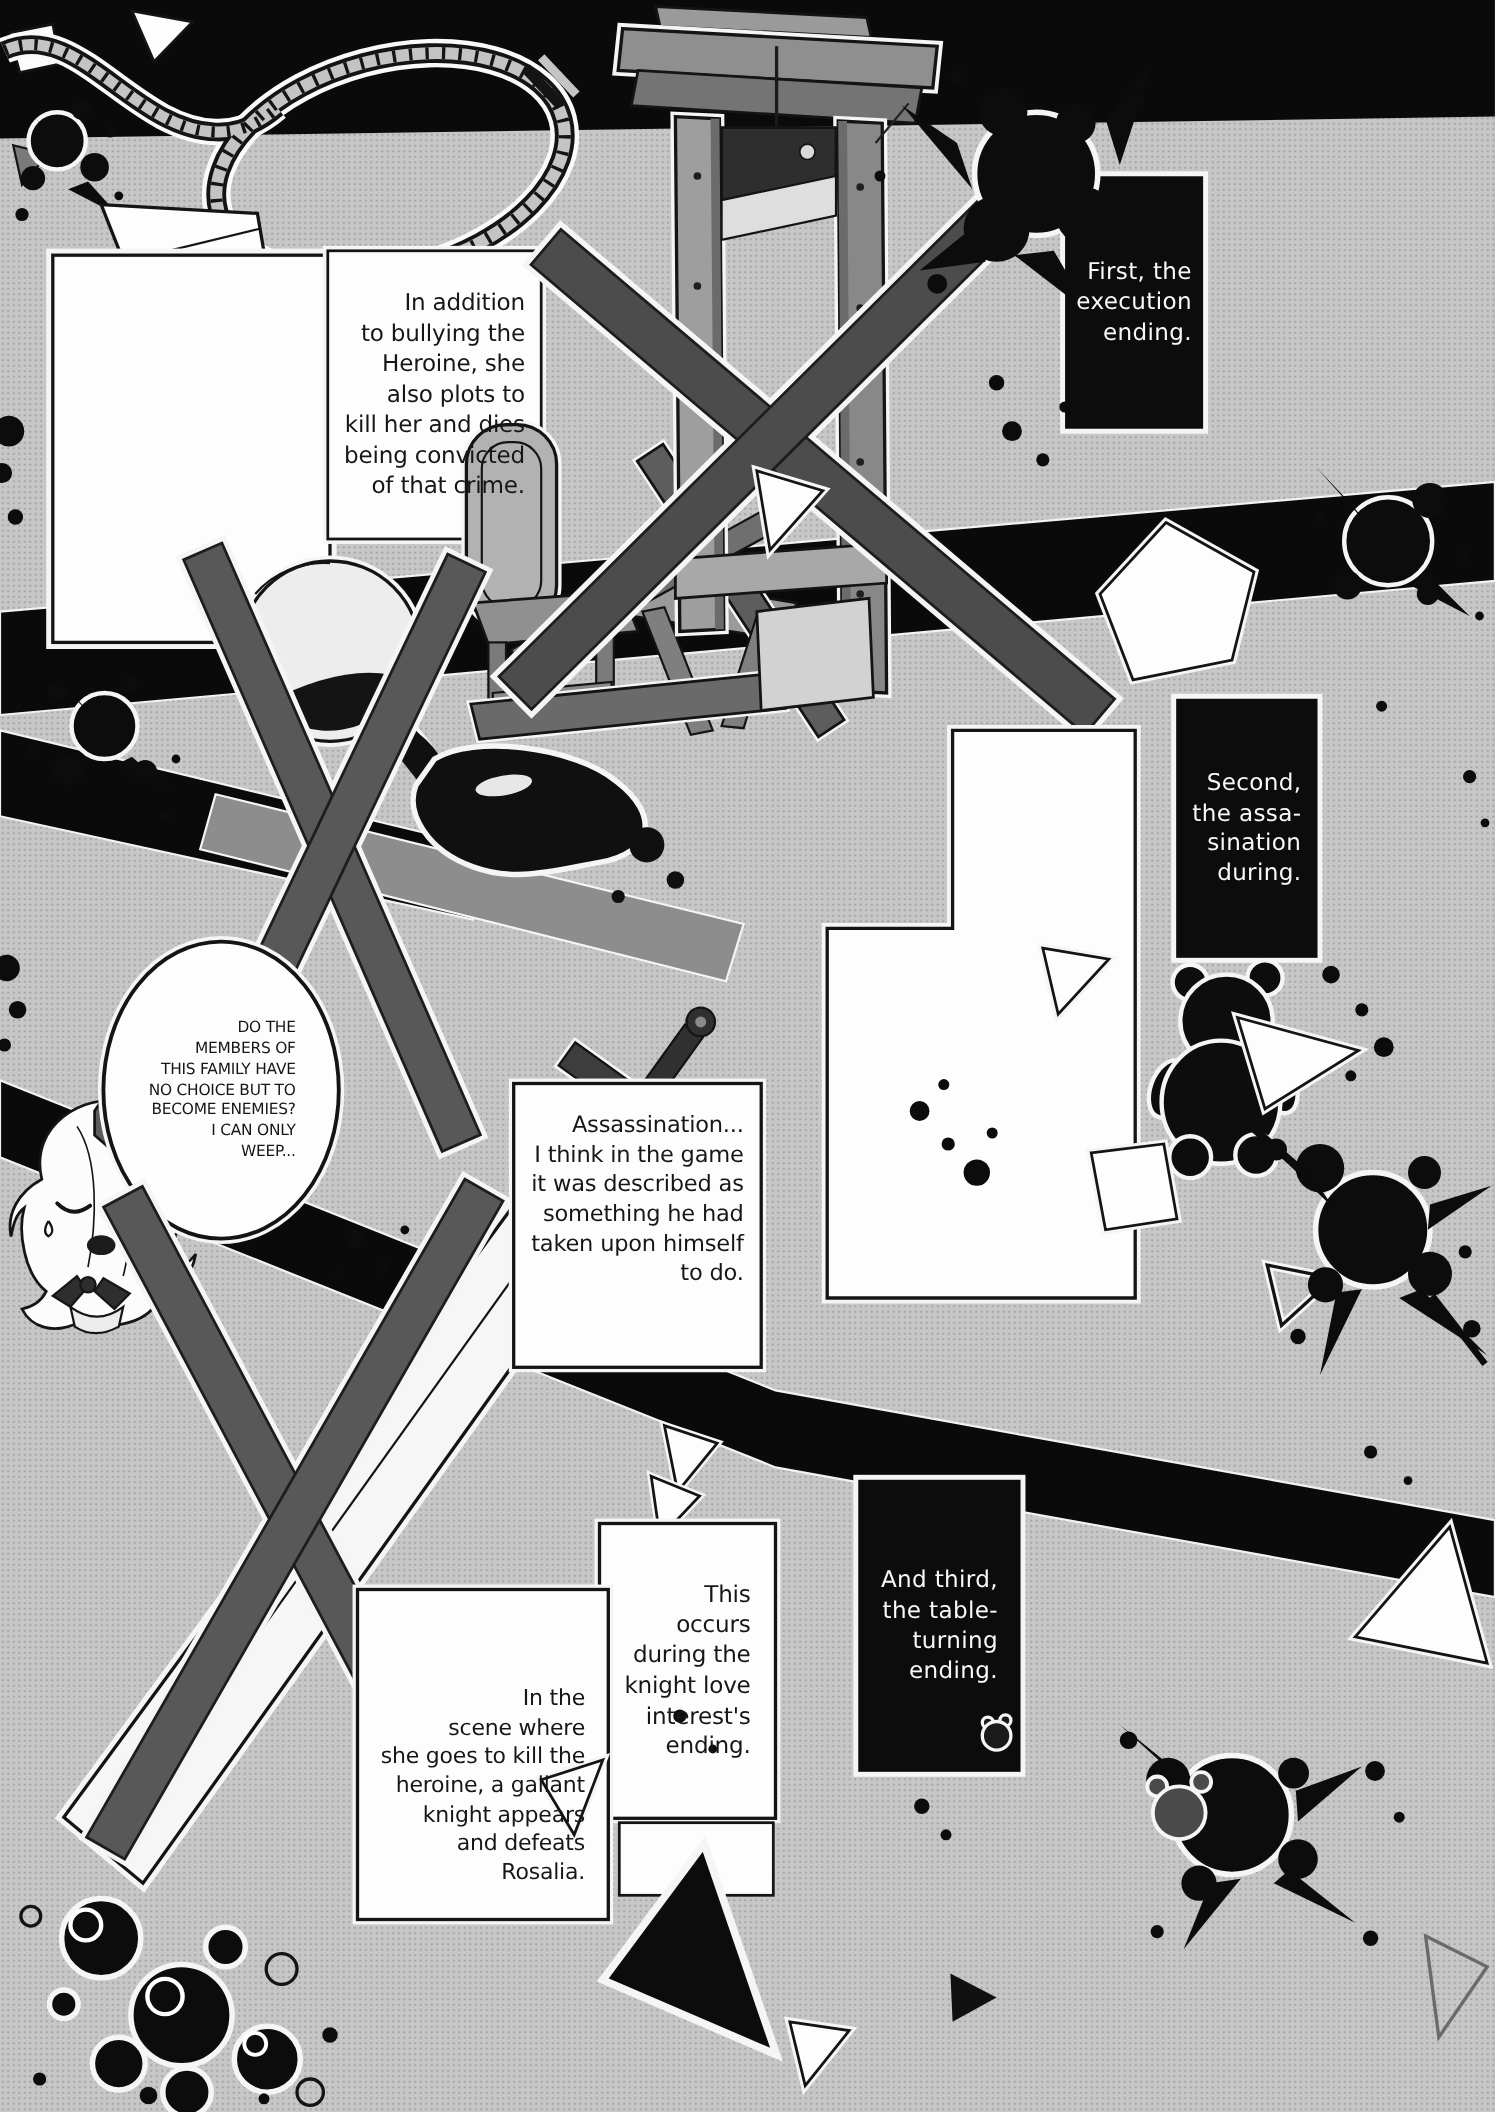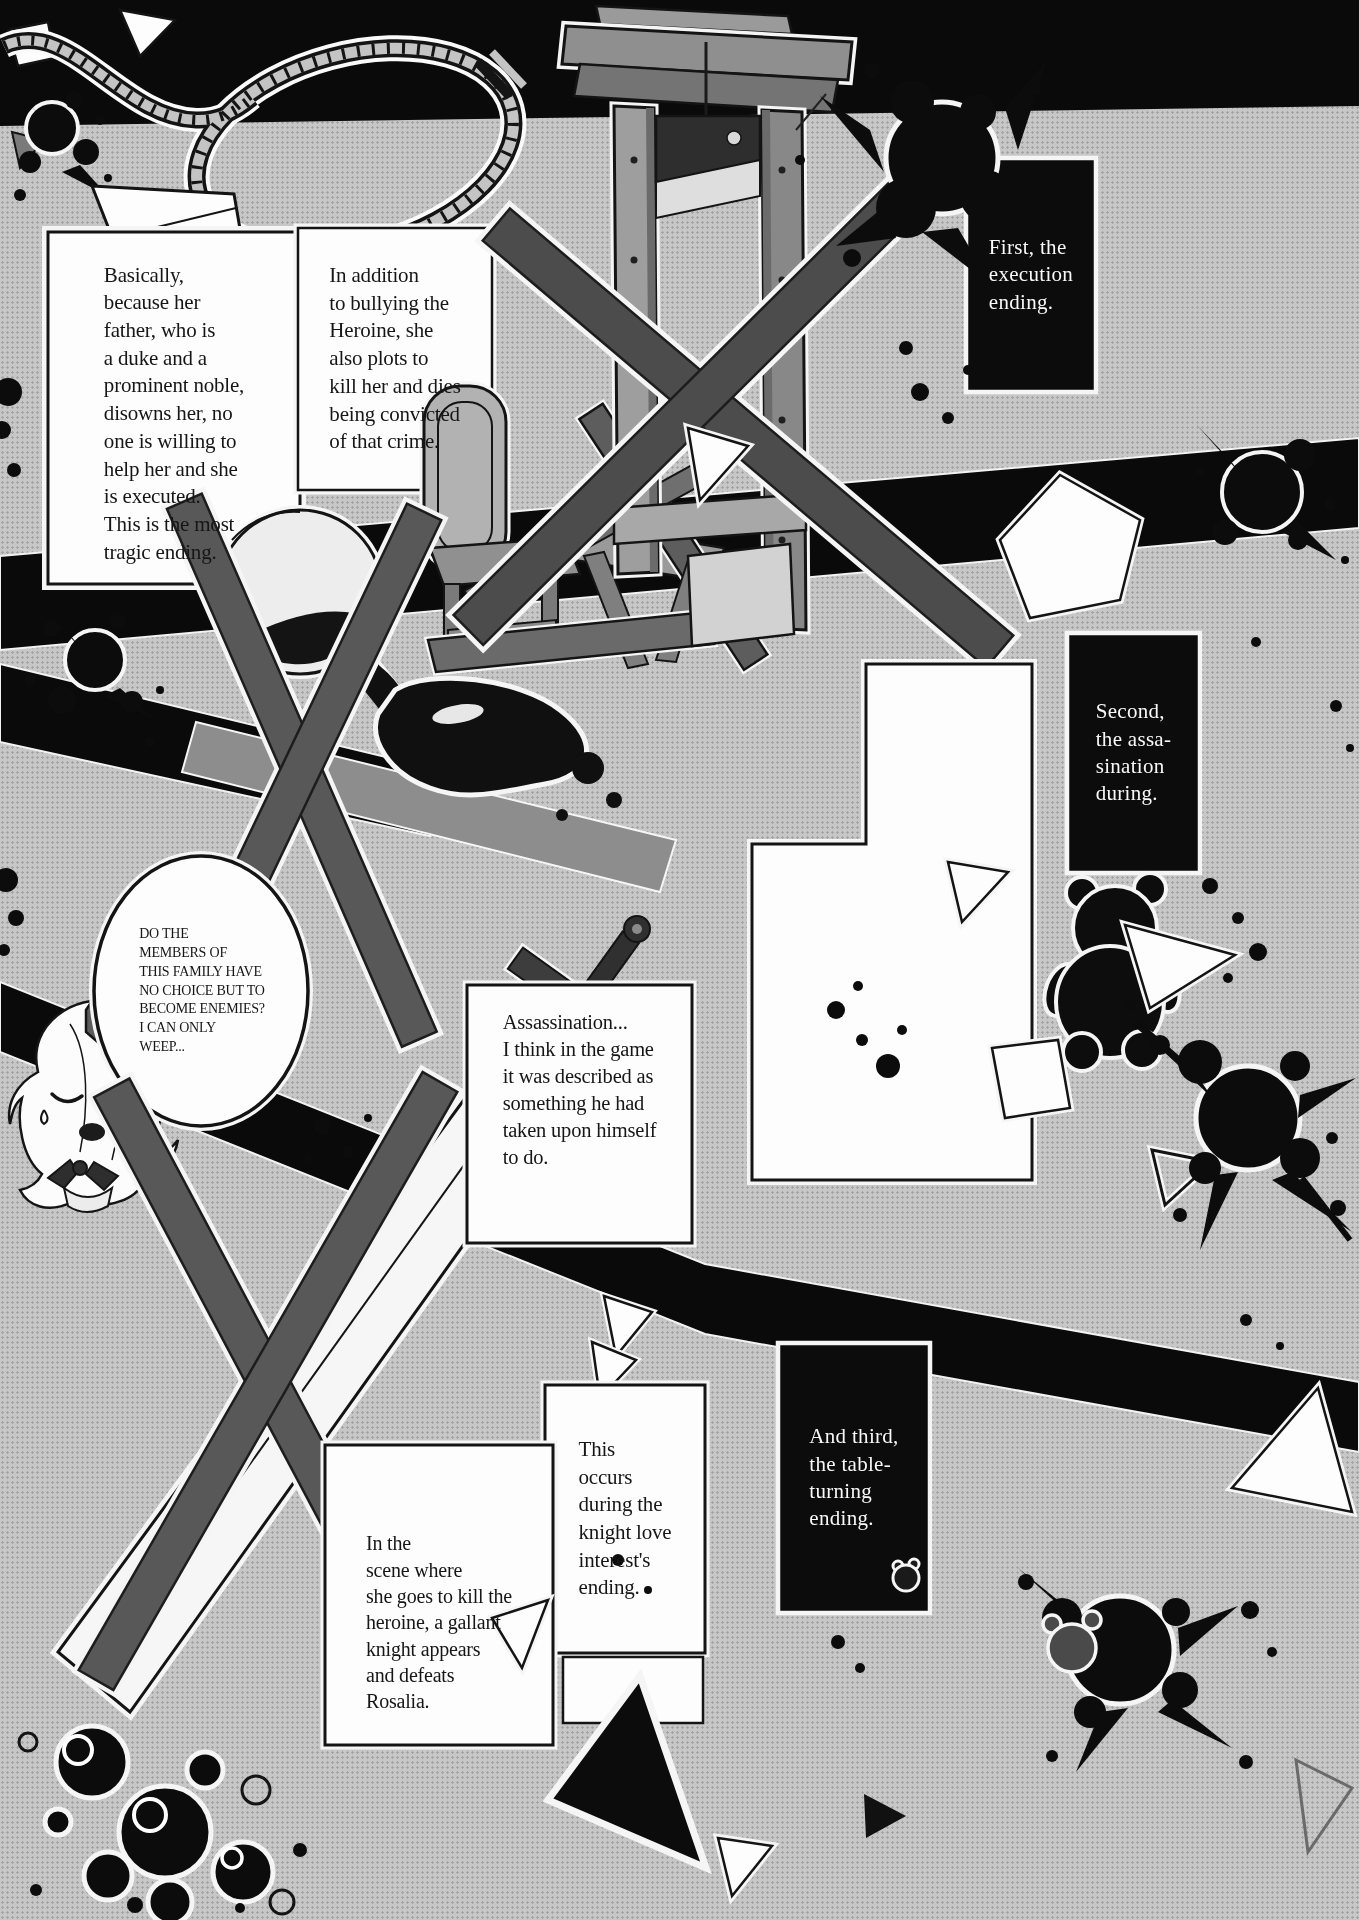--- a/index.html
+++ b/index.html
@@ -6,22 +6,22 @@
   .page{
     position:relative;width:1359px;height:1920px;overflow:hidden;
     background-color:#c7c7c7;
     background-image:radial-gradient(circle,#a4a4a4 1.1px,rgba(0,0,0,0) 1.35px);
     background-size:5px 5px;
     font-family:"DejaVu Sans",sans-serif;
   }
   .art{position:absolute;left:0;top:0;width:1359px;height:1920px;}
   .txt{
     position:absolute;display:flex;align-items:center;justify-content:center;
-    text-align:left;white-space:pre-line;color:#161616;
-    font-size:21px;line-height:1.32;letter-spacing:-0.2px;z-index:5;font-family:Liberation Serif, serif;
+    text-align:right;white-space:pre-line;color:#161616;
+    font-size:21px;line-height:1.32;letter-spacing:-0.2px;z-index:5;
   }
   .txt.black{color:#f8f8f8;font-size:21px;line-height:1.3;letter-spacing:0.3px;}
   .txt.bubble{font-size:14px;line-height:1.34;}
 </style>
 </head>
 <body>
 
 <div class="page">
 
 <svg class="art" viewBox="0 0 1359 1920">
@@ -426,31 +426,20 @@
         <circle cx="36" cy="1890" r="6" fill="#0c0c0c"></circle>
     <circle cx="836" cy="1010" r="9" fill="#0c0c0c"></circle>
         <circle cx="862" cy="1040" r="6" fill="#0c0c0c"></circle>
     <circle cx="888" cy="1066" r="12" fill="#0c0c0c"></circle>
         <circle cx="902" cy="1030" r="5" fill="#0c0c0c"></circle>
         <circle cx="858" cy="986" r="5" fill="#0c0c0c"></circle>
   </g>
 
 </svg>
 
-<div class="txt" style="left:48px;top:244px;width:252px;height:340px;">Basically,
-because her
-father, who is
-a duke and a
-prominent noble,
-disowns her, no
-one is willing to
-help her and she
-is executed.
-This is the most
-tragic ending.</div>
 
 <div class="txt" style="left:298px;top:228px;width:194px;height:262px;">In addition
 to bullying the
 Heroine, she
 also plots to
 kill her and dies
 being convicted
 of that crime.</div>
 
 <div class="txt black" style="left:966px;top:158px;width:130px;height:234px;">First, the

